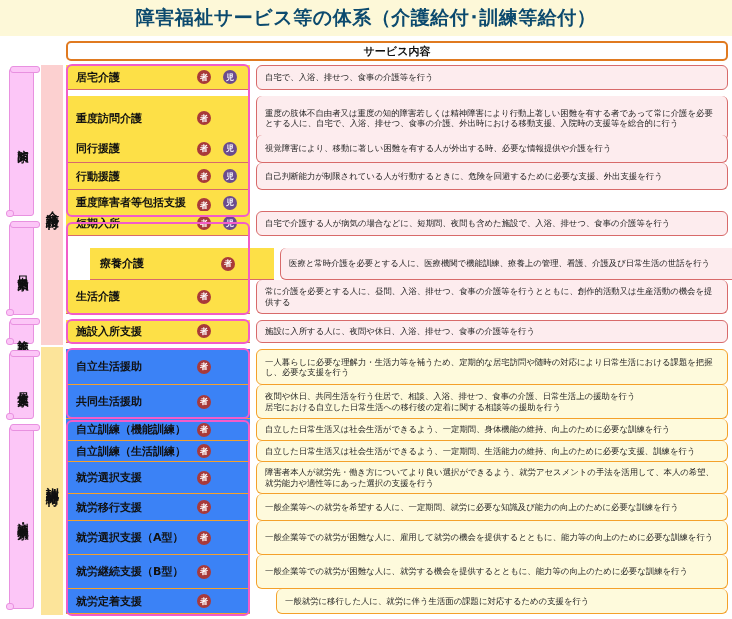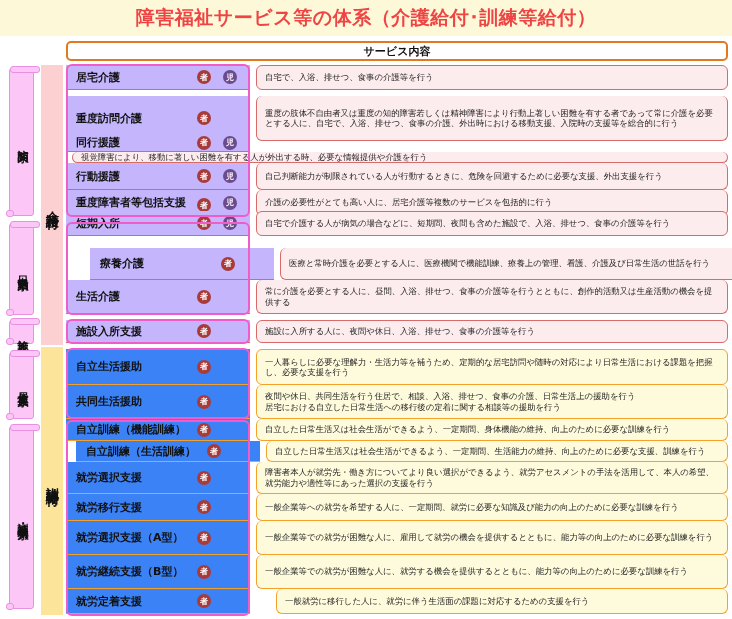--- a/index.html
+++ b/index.html
@@ -3,21 +3,21 @@
 <meta charset="utf-8">
 <style>
   * { box-sizing: border-box; margin: 0; padding: 0; }
   html, body { width: 732px; height: 619px; background: #ffffff; overflow: hidden; }
   body { position: relative; font-family: "DejaVu Sans", "Liberation Sans", sans-serif; color: #111; }
 
   .title-bar {
     position: absolute; left: 0; top: 0; width: 732px; height: 36px;
     background: #fdf8d8;
     display: flex; align-items: center; justify-content: center;
-    font-size: 19px; font-weight: bold; letter-spacing: 0.5px; color: #ef4444;
+    font-size: 19px; font-weight: bold; letter-spacing: 0.5px; color: #0c4a6e;
   }
   .content-header {
     position: absolute; left: 66px; top: 41px; width: 662px; height: 20px;
     border: 2px solid #e07a20; border-radius: 5px; background: #fff;
     display: flex; align-items: center; justify-content: center;
     font-size: 11px; font-weight: bold;
   }
 
   
   .cat {
@@ -61,21 +61,21 @@
   .row .name {
     width: 184px; height: 100%;
     display: flex; align-items: center; padding-left: 10px; position: relative;
     font-size: 11px; font-weight: bold;
   }
   .row .desc {
     flex: 1; height: 100%;
     display: flex; align-items: center; padding: 0 8px;
     font-size: 8.4px; line-height: 1.25; color: #222; border-radius: 6px;
   }
-  .row.care .name { background: #c4b5fd; border-bottom: 1px solid #d86a6a; }
+  .row.care .name { background: #fde047; border-bottom: 1px solid #d86a6a; }
   .row.care .desc { background: #fdecee; border: 1px solid #d86a6a; border-top: none; margin-left: 6px; }
   .row.care.first .desc { border-top: 1px solid #d86a6a; }
   .row.train .name { background: #3b82f6; border-bottom: 1px solid #f4a12a; }
   .row.train .desc { background: #fefadc; border: 1px solid #f4a12a; border-top: none; margin-left: 6px; }
   .row.train.first .desc { border-top: 1px solid #f4a12a; }
 
   .badge {
     position: absolute; top: 50%; transform: translateY(-50%);
     width: 14px; height: 14px; border-radius: 50%;
     display: flex; align-items: center; justify-content: center;
@@ -113,21 +113,21 @@
     </div>
   <div class="desc">自宅で、入浴、排せつ、食事の介護等を行う</div>
 </div>
 <div class="row care" style="top:96px;height:45px;">
   <div class="name">
       <span>重度訪問介護</span>
     <span class="badge adult">者</span>
     </div>
   <div class="desc">重度の肢体不自由者又は重度の知的障害若しくは精神障害により行動上著しい困難を有する者であって常に介護を必要とする人に、自宅で、入浴、排せつ、食事の介護、外出時における移動支援、入院時の支援等を総合的に行う</div>
 </div>
-<div class="row care" style="top:135px;height:28px;flex-direction:column;">
+<div class="row care" style="top:135px;height:28px;">
   <div class="name">
       <span>同行援護</span>
     <span class="badge adult">者</span>
     <span class="badge child">児</span>
     </div>
   <div class="desc">視覚障害により、移動に著しい困難を有する人が外出する時、必要な情報提供や介護を行う</div>
 </div>
 <div class="row care" style="top:163px;height:27px;">
   <div class="name">
       <span>行動援護</span>
@@ -135,21 +135,20 @@
     <span class="badge child">児</span>
     </div>
   <div class="desc">自己判断能力が制限されている人が行動するときに、危険を回避するために必要な支援、外出支援を行う</div>
 </div>
 <div class="row care" style="top:190px;height:26px;">
   <div class="name">
       <span>重度障害者等包括支援</span>
     <span class="badge adult" style="top:60%;">者</span>
     <span class="badge child">児</span>
     </div>
-  <div class="desc">介護の必要性がとても高い人に、居宅介護等複数のサービスを包括的に行う</div>
 </div>
 
 <div class="row care first" style="top:211px;height:25px;">
   <div class="name">
       <span>短期入所</span>
     <span class="badge adult">者</span>
     <span class="badge child">児</span>
     </div>
   <div class="desc">自宅で介護する人が病気の場合などに、短期間、夜間も含めた施設で、入浴、排せつ、食事の介護等を行う</div>
 </div>
@@ -191,21 +190,21 @@
   <div class="desc" style="white-space:pre-line;">夜間や休日、共同生活を行う住居で、相談、入浴、排せつ、食事の介護、日常生活上の援助を行う
 居宅における自立した日常生活への移行後の定着に関する相談等の援助を行う</div>
 </div>
 <div class="row train" style="top:419px;height:22px;">
   <div class="name">
       <span>自立訓練（機能訓練）</span>
     <span class="badge adult">者</span>
     </div>
   <div class="desc">自立した日常生活又は社会生活ができるよう、一定期間、身体機能の維持、向上のために必要な訓練を行う</div>
 </div>
-<div class="row train" style="top:441px;height:21px;padding-left:10px;">
+<div class="row train" style="top:441px;height:21px;">
   <div class="name">
       <span>自立訓練（生活訓練）</span>
     <span class="badge adult">者</span>
     </div>
   <div class="desc">自立した日常生活又は社会生活ができるよう、一定期間、生活能力の維持、向上のために必要な支援、訓練を行う</div>
 </div>
 <div class="row train" style="top:462px;height:32px;">
   <div class="name">
       <span>就労選択支援</span>
     <span class="badge adult">者</span>

